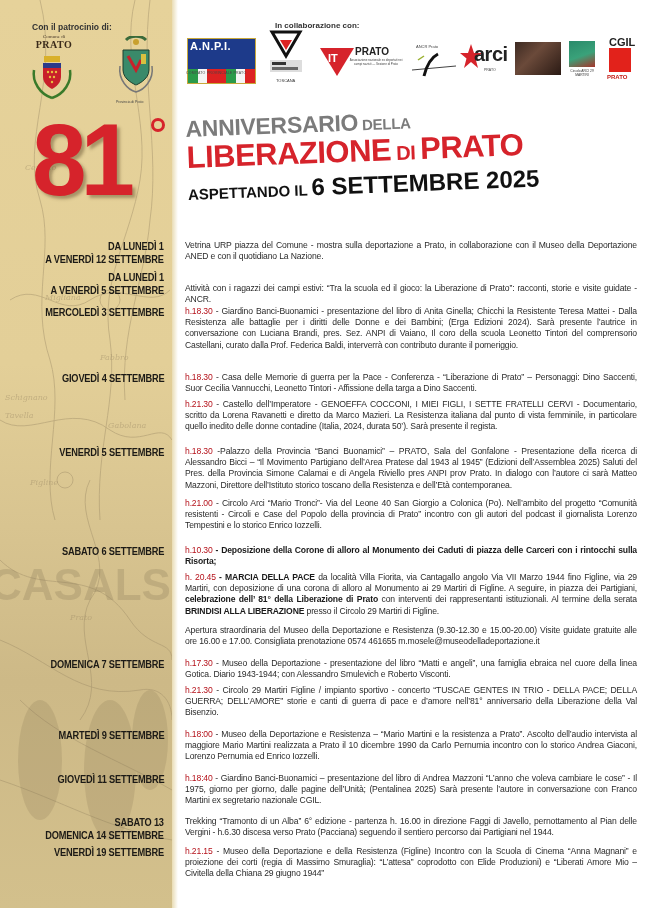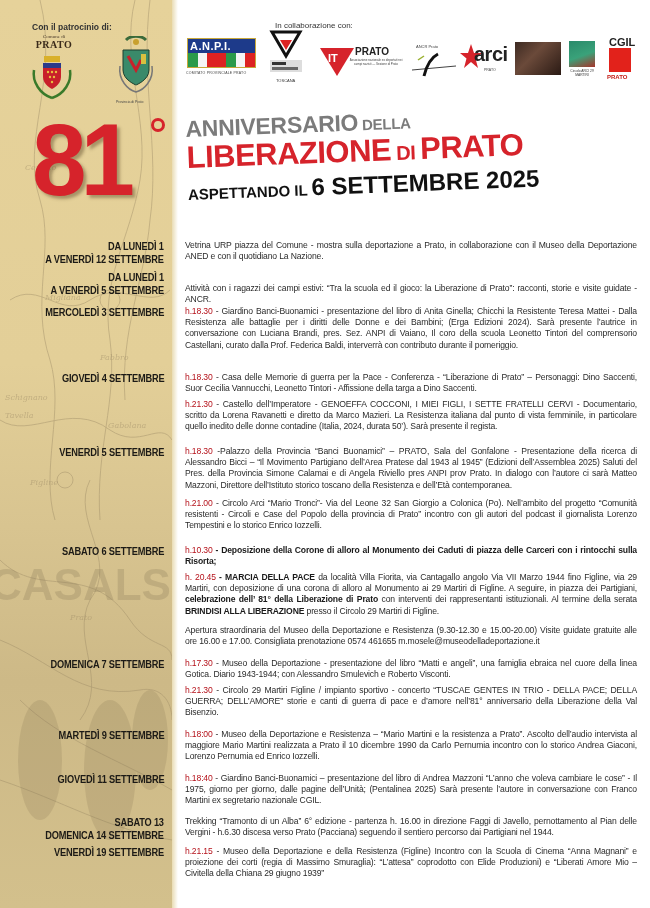--- a/index.html
+++ b/index.html
@@ -22,25 +22,25 @@
   .patronage-label {
     position: absolute; left: 32px; top: 22px; font-size: 8.5px; font-weight: bold; color: #333;
   }
   .comune { position: absolute; left: 24px; top: 34px; width: 60px; text-align: center; }
   .comune .small { font-family: "Liberation Serif", serif; font-size: 5px; color: #4a3a2a; }
   .comune .big { font-family: "Liberation Serif", serif; font-size: 10px; font-weight: bold; color: #3a2a1a; letter-spacing: 0.5px; }
   .crest { position: absolute; }
   .provincia-caption { position: absolute; left: 116px; top: 100px; font-size: 3.5px; color: #444; }
 
   .collab-label {
-    position: absolute; left: 275px; top: 21px; font-size: 8px; font-weight: normal; color: #333;
+    position: absolute; left: 275px; top: 21px; font-size: 8px; font-weight: bold; color: #333;
   }
   .logo { position: absolute; }
   .anpi-box {
-    left: 187px; top: 38px; width: 69px; height: 30px; border: 1.5px solid #c8a83a;
+    left: 187px; top: 38px; width: 69px; height: 46px; border: 1.5px solid #c8a83a;
     background: #1d3a8a; overflow: hidden;
   }
   .anpi-box .txt { position: absolute; left: 2px; top: 1px; color: #ffffff; font-size: 11px; font-weight: bold; letter-spacing: 0.5px; }
   .anpi-box .flag { position: absolute; left: 0; bottom: 0; width: 100%; height: 14px; display: flex; }
   .anpi-box .flag span { flex: 1; }
   .anpi-caption { position: absolute; left: 186px; top: 71px; font-size: 3.5px; color: #444; letter-spacing: 0.2px; }
 
   .museo { left: 268px; top: 30px; width: 36px; height: 58px; }
   .aned { left: 320px; top: 46px; }
   .aned-title { position: absolute; left: 355px; top: 46px; font-size: 10px; font-weight: bold; color: #222; }
@@ -255,22 +255,22 @@
 <div class="day" style="top:846px">
     <div>VENERDÌ 19 SETTEMBRE</div>
   </div>
 
 <div class="ev" style="top:240px"><span>Vetrina URP piazza del Comune - mostra sulla deportazione a Prato, in collaborazione con il Museo della Deportazione ANED e con il quotidiano La Nazione.</span></div>
 <div class="ev" style="top:283px"><span>Attività con i ragazzi dei campi estivi: “Tra la scuola ed il gioco: la Liberazione di Prato”: racconti, storie e visite guidate - ANCR.</span></div>
 <div class="ev" style="top:306px"><span class="h">h.18.30</span><span> - Giardino Banci-Buonamici - presentazione del libro di Anita Ginella; Chicchi la Resistente Teresa Mattei - Dalla Resistenza alle battaglie per i diritti delle Donne e dei Bambini; (Erga Edizioni 2024). Sarà presente l’autrice in conversazione con Luciana Brandi, pres. Sez. ANPI di Vaiano, Il coro della scuola Leonetto Tintori del comprensorio Castellani, curato dalla Prof. Federica Baldi, interverrà con contributo durante il pomeriggio.</span></div>
 <div class="ev" style="top:372px"><span class="h">h.18.30</span><span> - Casa delle Memorie di guerra per la Pace - Conferenza - “Liberazione di Prato” – Personaggi: Dino Saccenti, Suor Cecilia Vannucchi, Leonetto Tintori - Affissione della targa a Dino Saccenti.</span></div>
 <div class="ev" style="top:399px"><span class="h">h.21.30</span><span> - Castello dell’Imperatore - GENOEFFA COCCONI, I MIEI FIGLI, I SETTE FRATELLI CERVI - Documentario, scritto da Lorena Ravanetti e diretto da Marco Mazieri. La Resistenza italiana dal punto di vista femminile, in particolare quello inedito delle donne contadine (Italia, 2024, durata 50’). Sarà presente il regista.</span></div>
 <div class="ev" style="top:446px"><span class="h">h.18.30</span><span> -Palazzo della Provincia “Banci Buonamici” – PRATO, Sala del Gonfalone - Presentazione della ricerca di Alessandro Bicci – “Il Movimento Partigiano dell’Area Pratese dal 1943 al 1945” (Edizioni dell’Assemblea 2025) Saluti del Pres. della Provincia Simone Calamai e di Angela Riviello pres ANPI prov Prato. In dialogo con l’autore ci sarà Matteo Mazzoni, Direttore dell’Istituto storico toscano della Resistenza e dell’Età contemporanea.</span></div>
-<div class="ev" style="top:498px"><span class="h">h.21.00</span><span> - Circolo Arci “Mario Tronci”- Via del Leone 32 San Giorgio a Colonica (Po).  Nell’ambito del progetto “Comunità resistenti - Circoli e Case del Popolo della provincia di Prato” incontro con gli autori del podcast il giornalista Lorenzo Tempestini e lo storico Enrico Iozzelli.</span></div>
+<div class="ev" style="top:498px"><span class="h">h.21.00</span><span> - Circolo Arci “Mario Tronci”- Via del Leone 40 San Giorgio a Colonica (Po).  Nell’ambito del progetto “Comunità resistenti - Circoli e Case del Popolo della provincia di Prato” incontro con gli autori del podcast il giornalista Lorenzo Tempestini e lo storico Enrico Iozzelli.</span></div>
 <div class="ev" style="top:545px;font-weight:bold;color:#1a1a1a"><span class="h">h.10.30</span><span> - Deposizione della Corone di alloro al Monumento dei Caduti di piazza delle Carceri con i rintocchi sulla Risorta;</span></div>
 <div class="ev" style="top:572px"><span class="h">h. 20.45</span><b> - MARCIA DELLA PACE</b><span> da località Villa Fiorita, via Cantagallo angolo Via VII Marzo 1944 fino Figline, via 29 Martiri, con deposizione di una corona di alloro al Monumento ai 29 Martiri di Figline.  A seguire, in piazza dei Partigiani, </span><b>celebrazione dell’ 81° della Liberazione di Prato</b><span> con interventi dei rappresentanti istituzionali. Al termine della serata </span><b>BRINDISI ALLA LIBERAZIONE</b><span> presso il Circolo 29 Martiri di Figline.</span></div>
 <div class="ev" style="top:625px"><span>Apertura straordinaria del Museo della Deportazione e Resistenza (9.30-12.30 e 15.00-20.00) Visite guidate gratuite alle ore 16.00 e 17.00. Consigliata prenotazione 0574 461655 m.mosele@museodelladeportazione.it</span></div>
 <div class="ev" style="top:658px"><span class="h">h.17.30</span><span> - Museo della Deportazione - presentazione del libro “Matti e angeli”, una  famiglia ebraica nel cuore della linea Gotica. Diario 1943-1944; con Alessandro Smulevich e Roberto Visconti.</span></div>
 <div class="ev" style="top:685px"><span class="h">h.21.30</span><span> - Circolo 29 Martiri Figline / impianto sportivo - concerto “TUSCAE GENTES IN TRIO - DELLA PACE; DELLA GUERRA; DELL’AMORE” storie e canti di guerra di pace e d’amore nell’81° anniversario della Liberazione della Val Bisenzio.</span></div>
 <div class="ev" style="top:729px"><span class="h">h.18:00</span><span> - Museo della Deportazione e Resistenza – “Mario Martini e la resistenza a Prato”. Ascolto dell’audio intervista al maggiore Mario Martini realizzata a Prato il 10 dicembre 1990 da Carlo Pernumia incontro con lo storico Andrea Giaconi, Lorenzo Pernumia ed Enrico Iozzelli.</span></div>
 <div class="ev" style="top:773px"><span class="h">h.18:40</span><span> - Giardino Banci-Buonamici – presentazione del libro di Andrea Mazzoni “L’anno che voleva cambiare le cose” - Il 1975, giorno per giorno, dalle pagine dell’Unità; (Pentalinea 2025) Sarà presente l’autore in conversazione con Franco Martini ex segretario nazionale CGIL.</span></div>
 <div class="ev" style="top:816px"><span>Trekking “Tramonto di un Alba” 6° edizione - partenza h. 16.00 in direzione Faggi di Javello, pernottamento al Pian delle Vergini - h.6.30 discesa verso Prato (Pacciana) seguendo il sentiero percorso dai Partigiani nel 1944.</span></div>
-<div class="ev" style="top:846px"><span class="h">h.21.15</span><span> - Museo della Deportazione e della Resistenza (Figline) Incontro con la Scuola di Cinema “Anna Magnani” e proiezione dei corti (regia di Massimo Smuraglia):  “L’attesa” coprodotto con Elide Produzioni) e “Liberati Amore Mio – Civitella della Chiana 29 giugno 1939”</span></div>
+<div class="ev" style="top:846px"><span class="h">h.21.15</span><span> - Museo della Deportazione e della Resistenza (Figline) Incontro con la Scuola di Cinema “Anna Magnani” e proiezione dei corti (regia di Massimo Smuraglia):  “L’attesa” coprodotto con Elide Produzioni) e “Liberati Amore Mio – Civitella della Chiana 29 giugno 1944”</span></div>
 
 </body></html>

